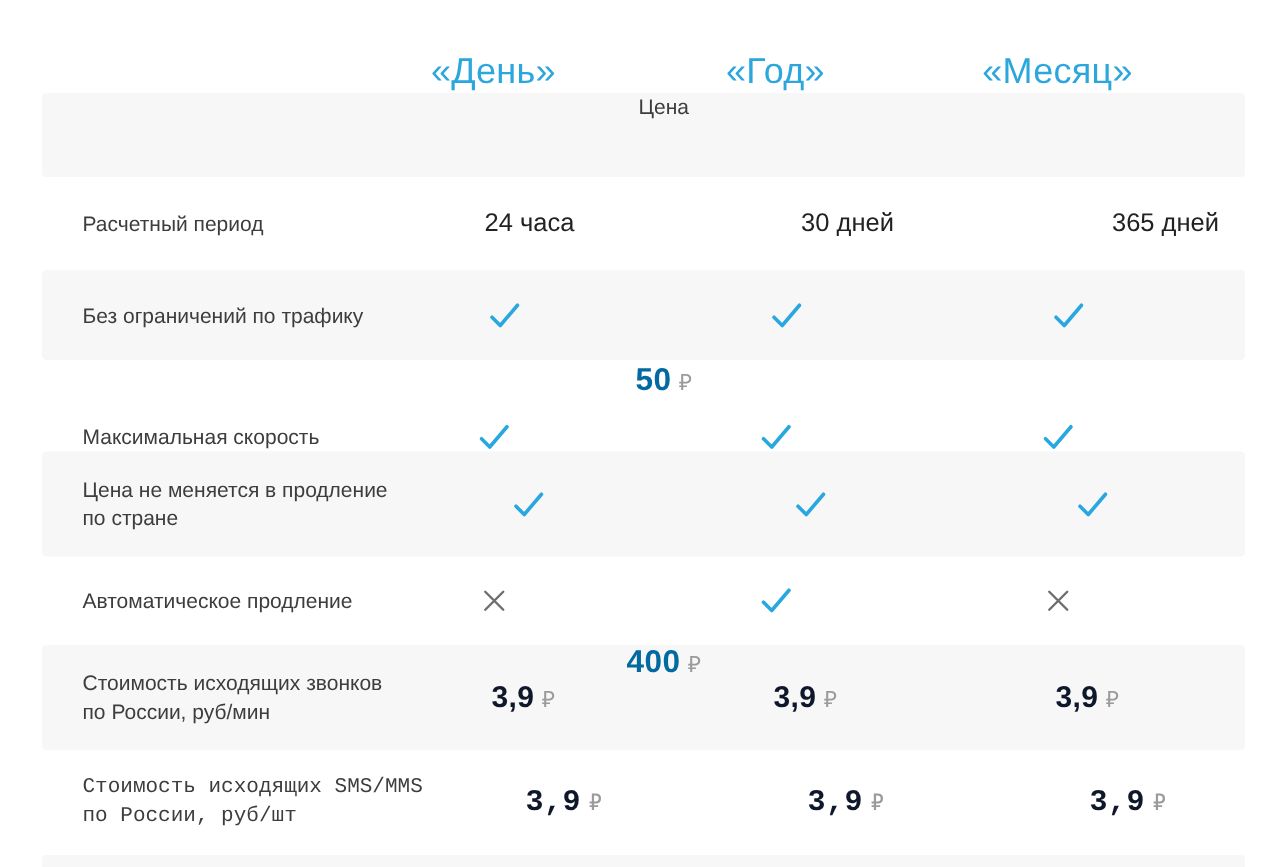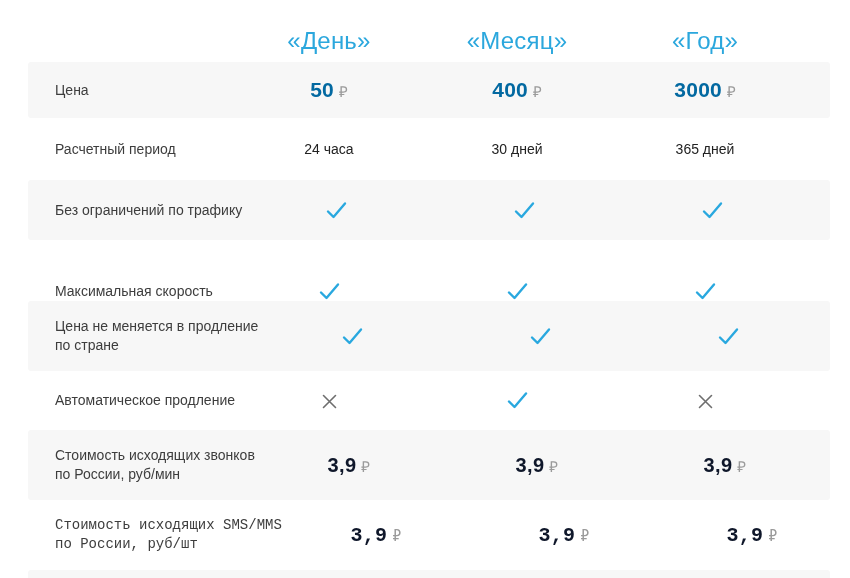--- a/index.html
+++ b/index.html
@@ -7,81 +7,81 @@
     width:850px;height:578px;overflow:hidden;background:#ffffff;
     font-family:"Liberation Sans",sans-serif;
     -webkit-font-smoothing:antialiased;
   }
   .page{width:850px;height:578px;}
 
   
   .plan-header{
     height:62px;
     margin-left:28px;margin-right:20px;
-    display:flex;align-items:center;
+    display:flex;align-items:flex-end;
     padding-top:19px;box-sizing:border-box;
   }
   .plan-header .label-spacer{flex:0 0 207px;padding-left:27px;box-sizing:border-box;}
   .plan-header .head-cell{
     flex:0 0 188px;text-align:center;
     font-size:24px;line-height:28px;
     color:#2ba7dd;letter-spacing:0.2px;
     cursor:pointer;
   }
 
   
   .table{margin-left:28px;margin-right:20px;}
   .t-row{
     display:flex;align-items:center;
     padding-left:27px;box-sizing:border-box;
     border-radius:3px;
   }
   .t-row.alt{background:#f7f7f7;}
-  .t-row:nth-of-type(1){height:56px;}
-  .t-row:nth-of-type(2){height:62px;}
+  .t-row:nth-of-type(1){height:56px;flex-direction:column;}
+  .t-row:nth-of-type(2){height:62px;gap:24px;}
   .t-row:nth-of-type(3){height:60px;}
   .t-row:nth-of-type(4){height:61px;align-items:flex-end;}
   .t-row:nth-of-type(5){height:70px;}
   .t-row:nth-of-type(6){height:59px;text-align:right;}
   .t-row:nth-of-type(7){height:70px;}
   .t-row:nth-of-type(8){height:70px;font-family:Liberation Mono, monospace;}
 
   .row-label{
     flex:0 0 180px;
     font-size:14px;line-height:19px;color:#3d3d3d;
   }
   .row-label .lbl-line{display:block;white-space:nowrap;}
   .row-label .lbl-line:empty{display:none;}
 
   .cell{
     flex:0 0 188px;text-align:center;
   }
   .num{font-size:21px;font-weight:bold;color:#0369a1;letter-spacing:0.3px;}
   .num.rate{font-size:20px;font-weight:bold;color:#0f172a;}
-  .txt-val{font-size:14px;color:#222222;}
+  .txt-val{font-size:17px;color:#222222;}
   .rub{font-size:15px;color:#9b9b9b;margin-left:5px;font-weight:normal;}
 
   .icon-check,.icon-cross{display:inline-block;vertical-align:middle;}
 
   
   .partial-row{
     height:8px;margin-left:28px;margin-right:20px;
     background:#f7f7f7;border-radius:3px 3px 0 0;
   }
 </style>
 </head>
 <body>
 
 <div class="page">
 
   <div class="plan-header">
     <div class="label-spacer"></div>
     <div class="head-cell">«День»</div>
+    <div class="head-cell">«Год»</div>
     <div class="head-cell">«Месяц»</div>
-    <div class="head-cell">«Год»</div>
   </div>
 
   <div class="table">
 
     <div class="t-row alt">
       <div class="row-label">
         <span class="lbl-line">Цена</span>
 
       </div>
       <div class="cell">

